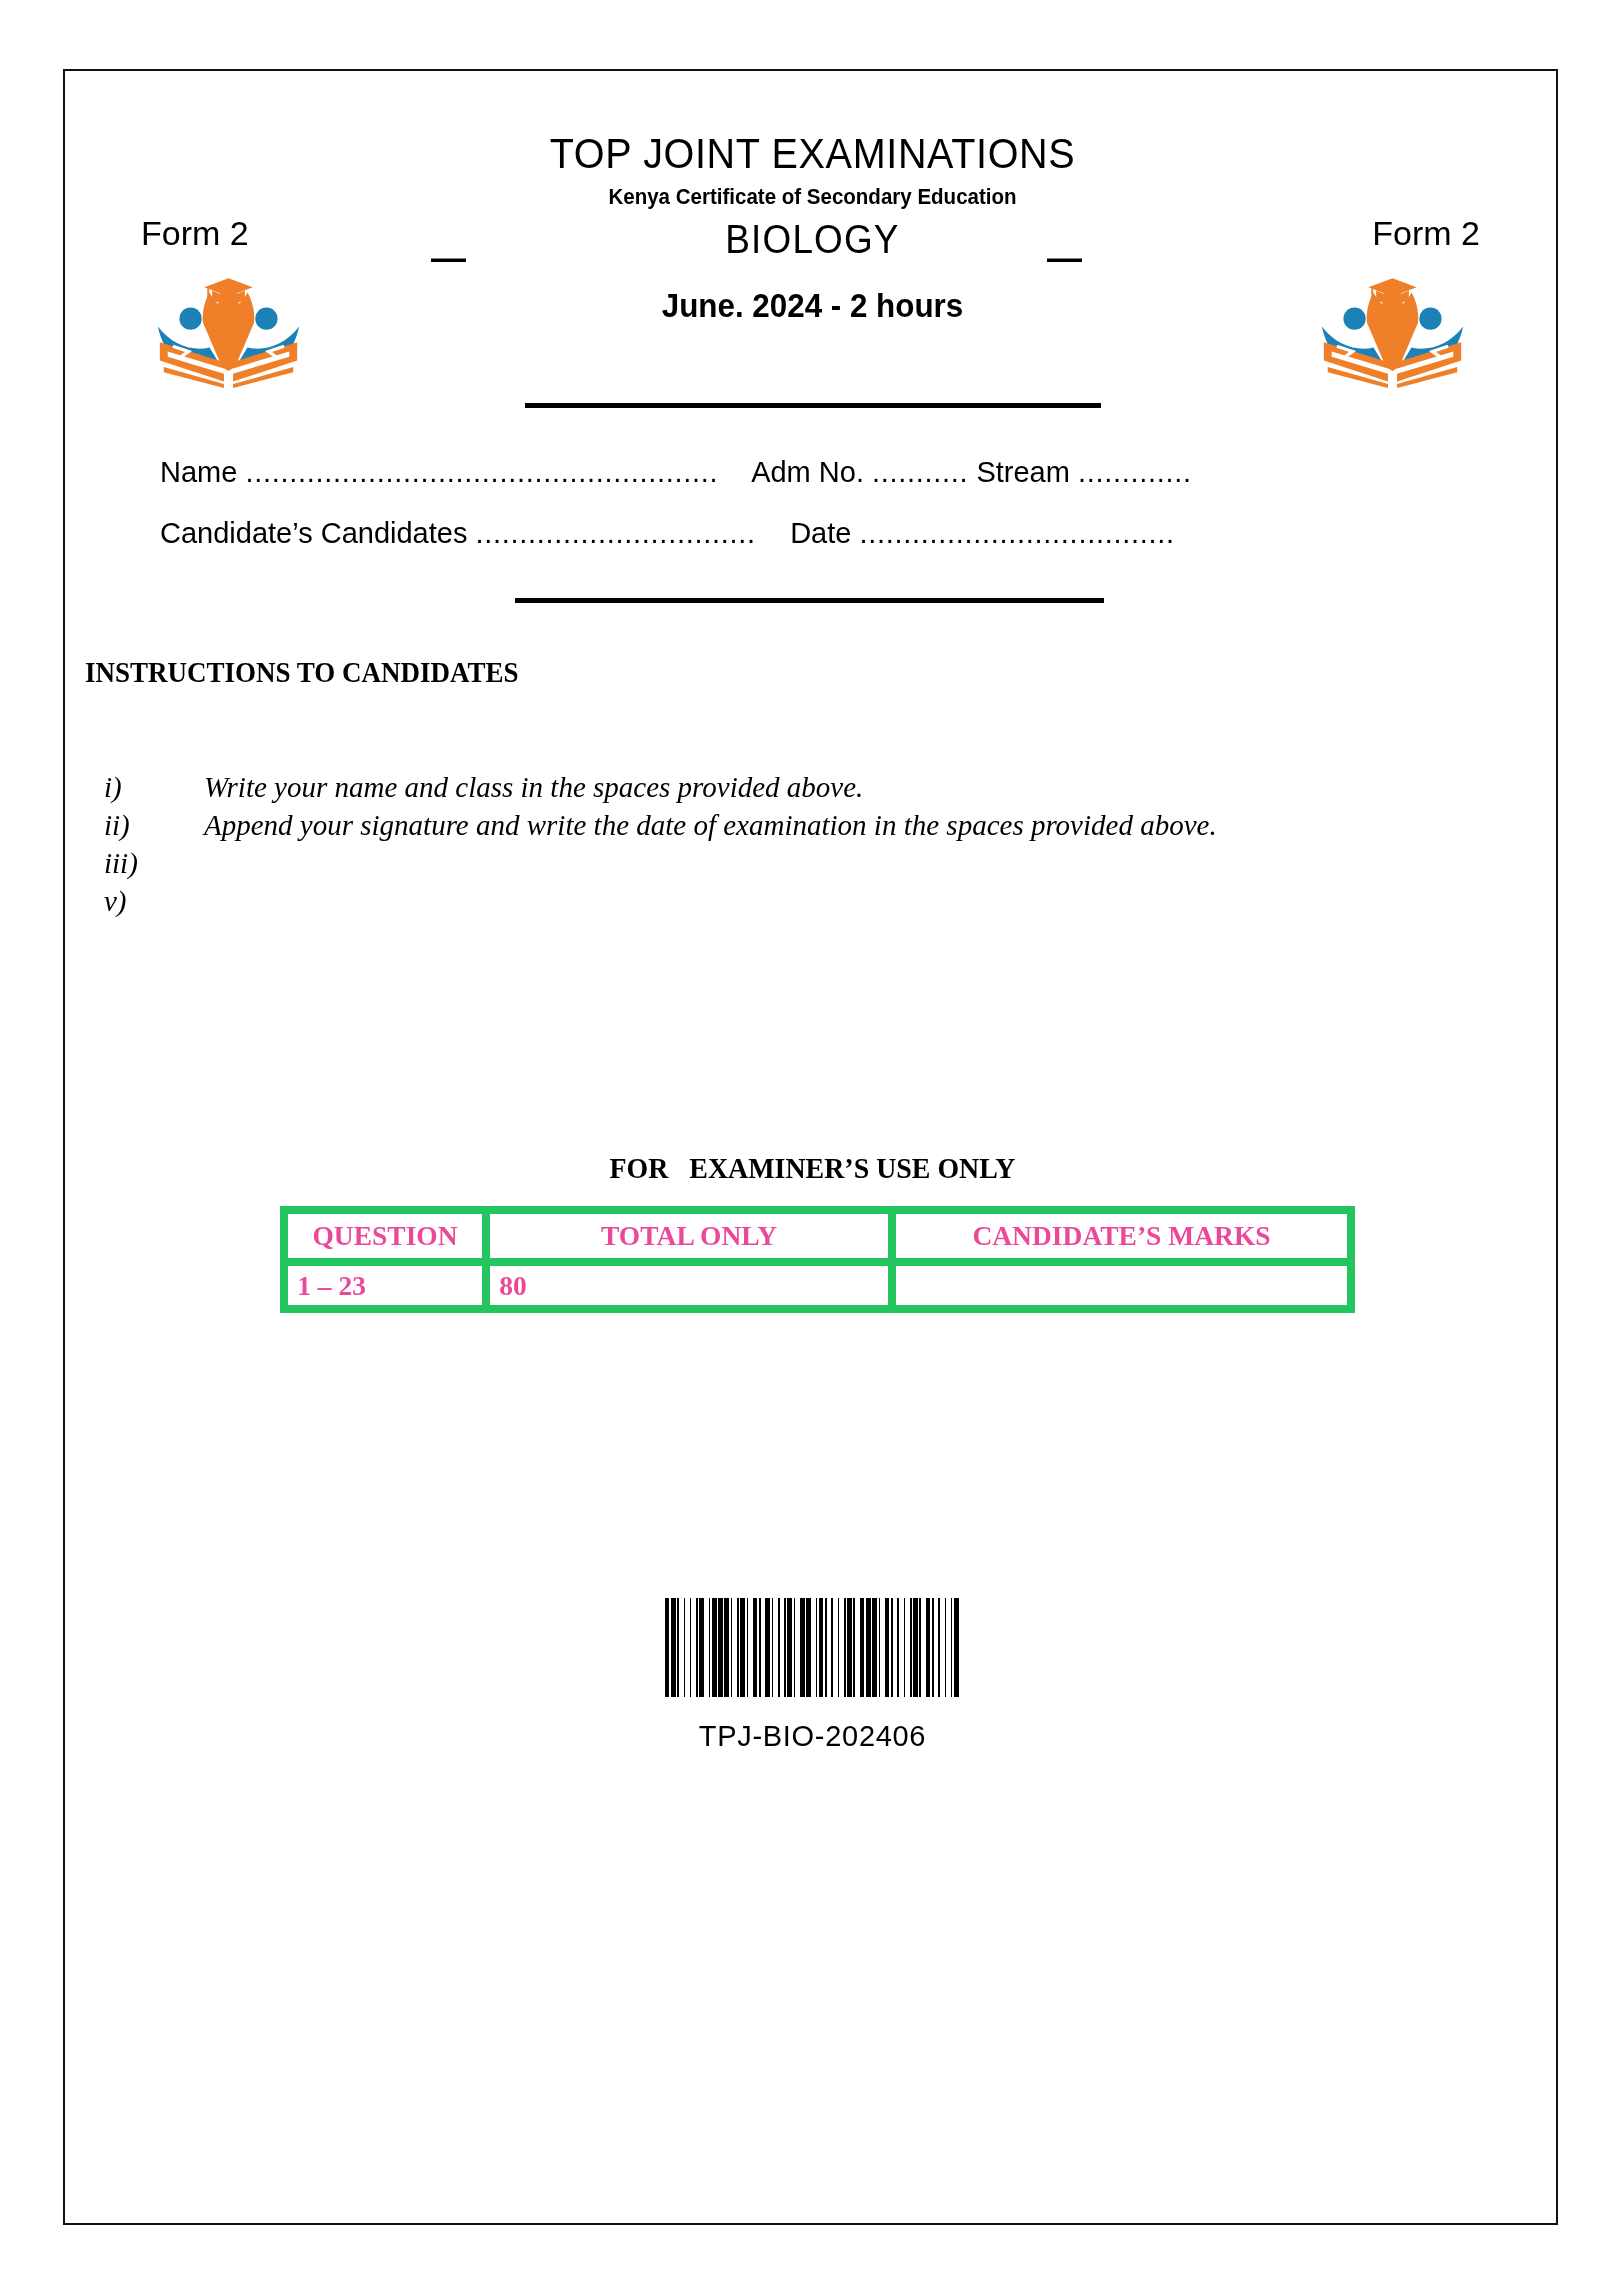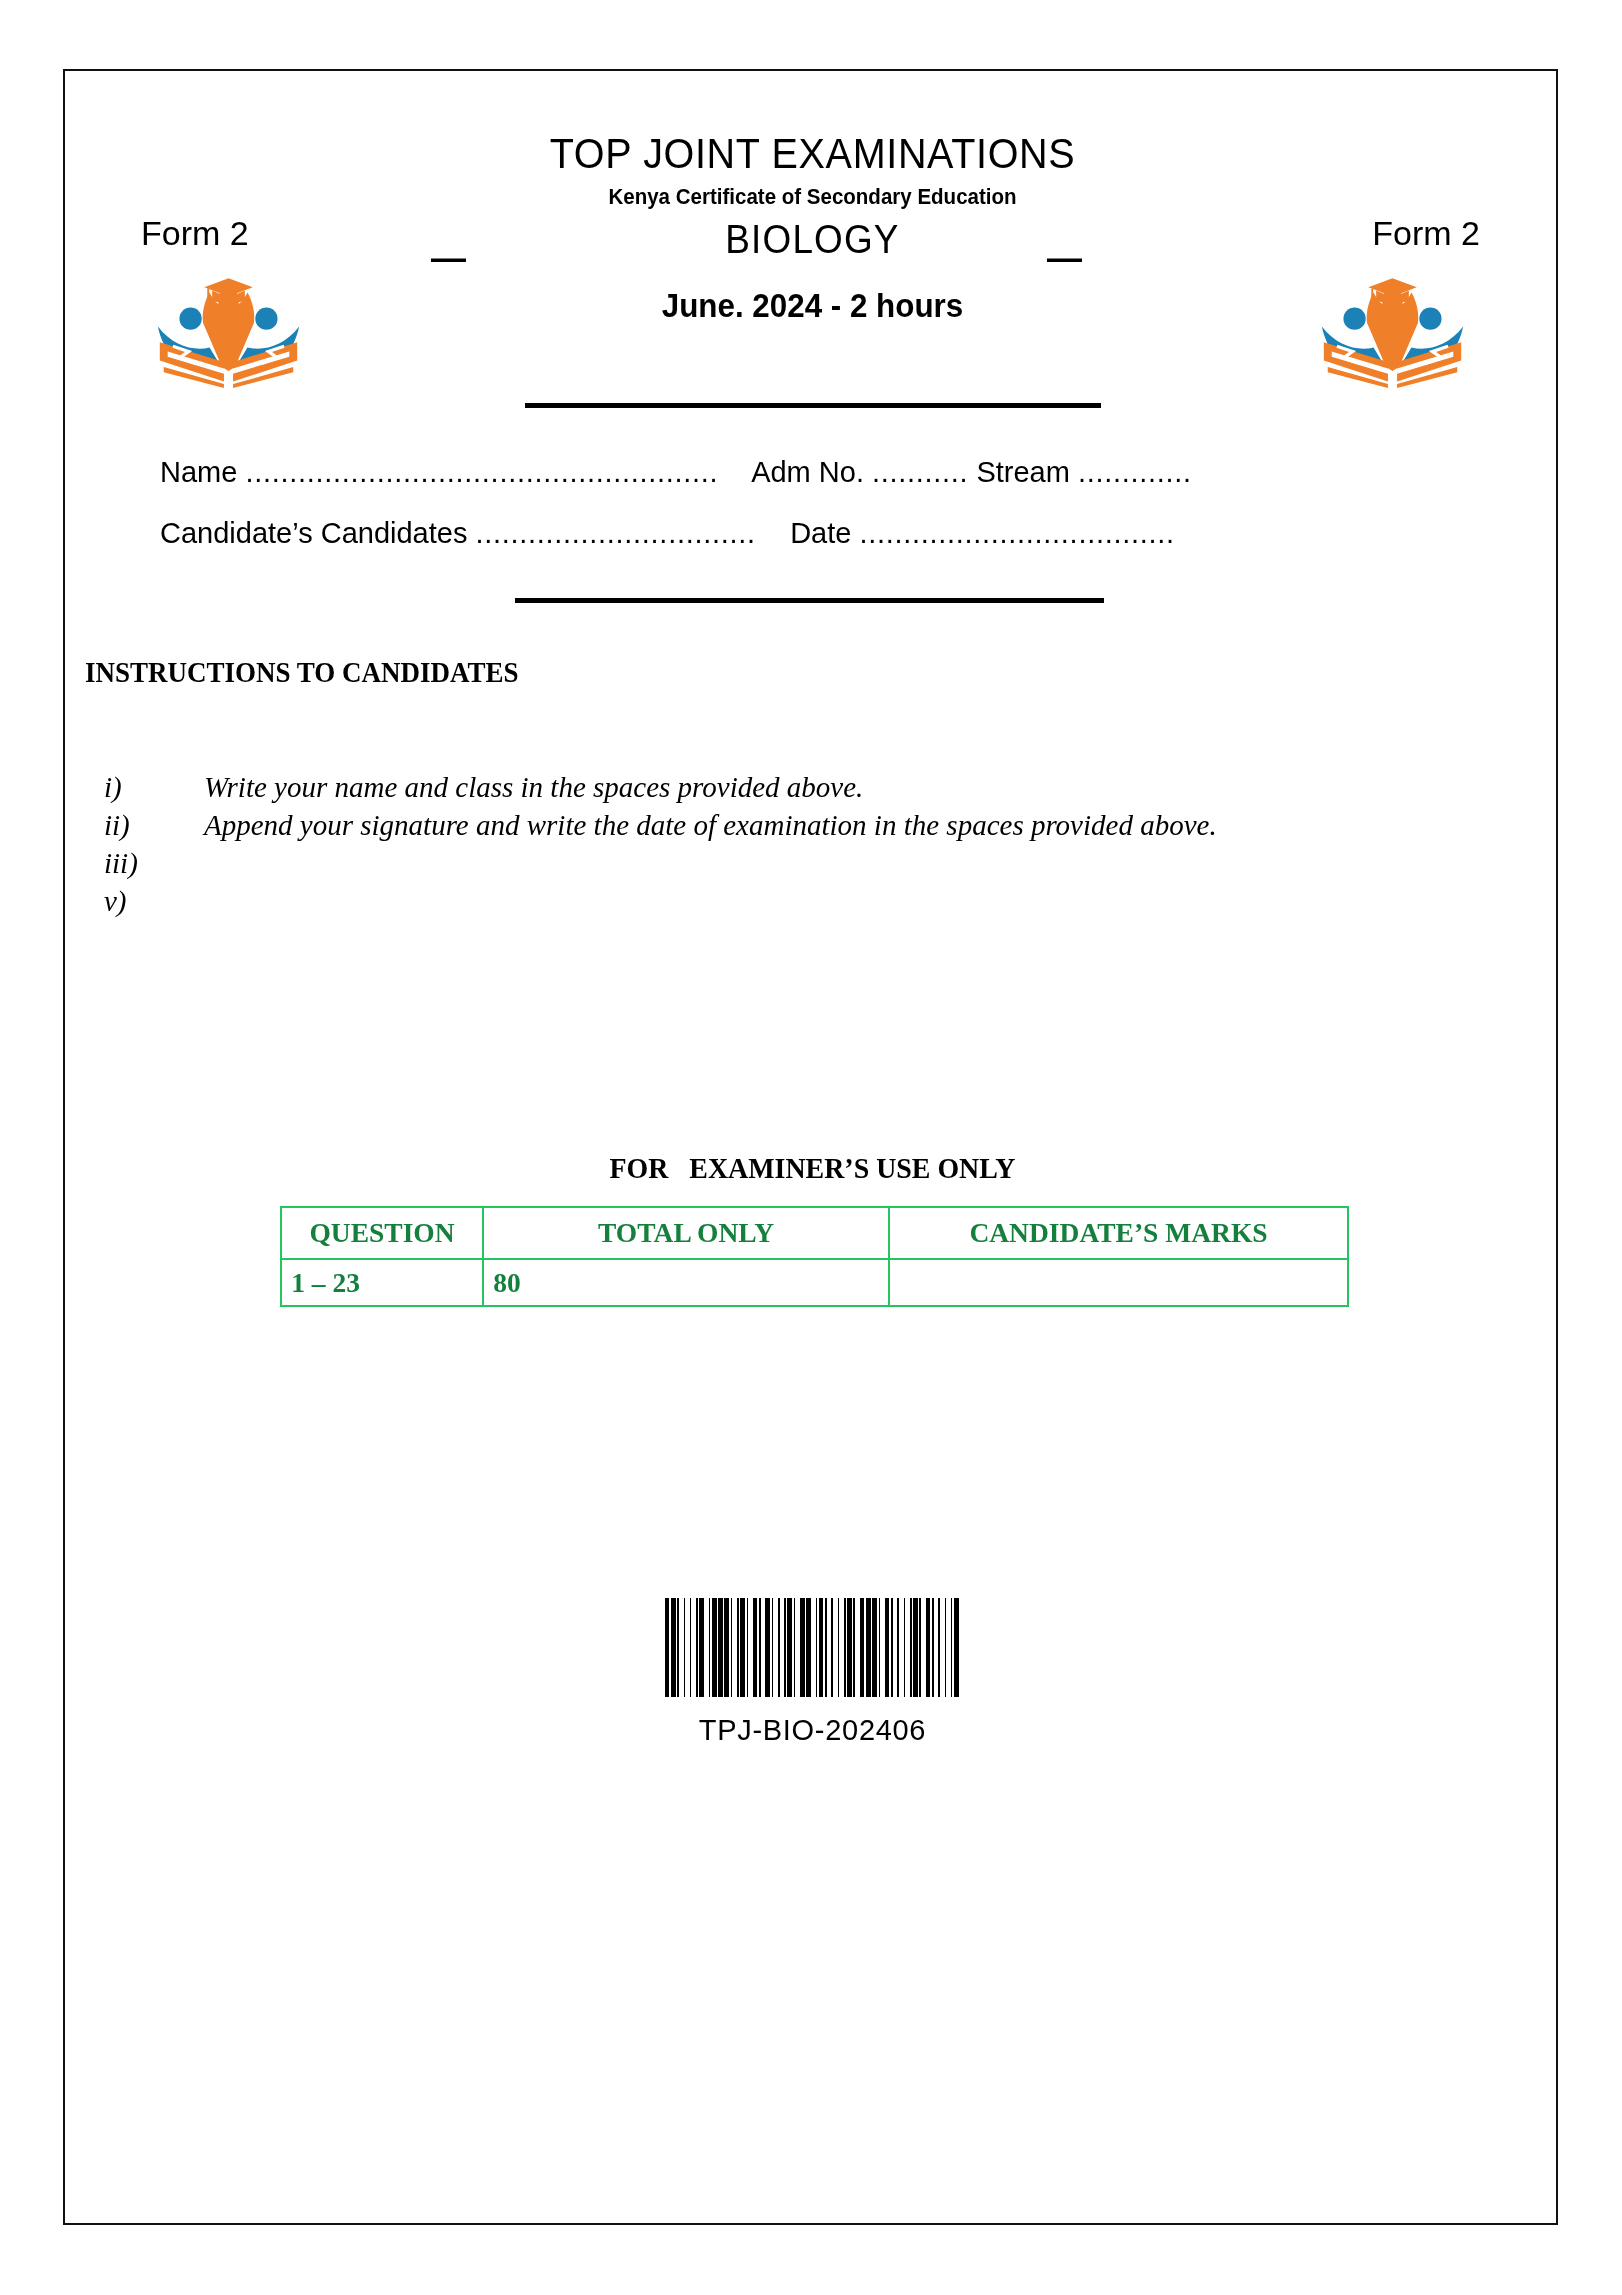--- a/index.html
+++ b/index.html
@@ -200,22 +200,22 @@
   }
   #marks-table {
     position: absolute;
     left: 215px;
     top: 1135px;
     width: 1067px;
     border-collapse: collapse;
     table-layout: fixed;
   }
   #marks-table td, #marks-table th {
-    border: 2px solid #22c55e;
-    color: #15803d;
+    border: 8px solid #22c55e;
+    color: #ec4899;
     font-family: "Liberation Serif", serif;
     font-size: 27.5px;
     font-weight: 700;
     padding: 0;
     box-sizing: border-box;
   }
   #marks-table thead th {
     height: 52px;
     text-align: center;
     vertical-align: middle;
@@ -246,21 +246,21 @@
     white-space: nowrap;
   }
   #barcode-bars i {
     display: inline-block;
     height: 100%;
     background: #000000;
     vertical-align: top;
   }
   #barcode-bars i.s { background: transparent; }
   #barcode-label {
-    margin-top: 17px;
+    margin-top: 23px;
     font-family: "Liberation Sans", sans-serif;
     font-size: 29px;
     letter-spacing: 0.7px;
     color: #000000;
   }
 </style>
 </head>
 <body>
 
 <div id="page-frame">

